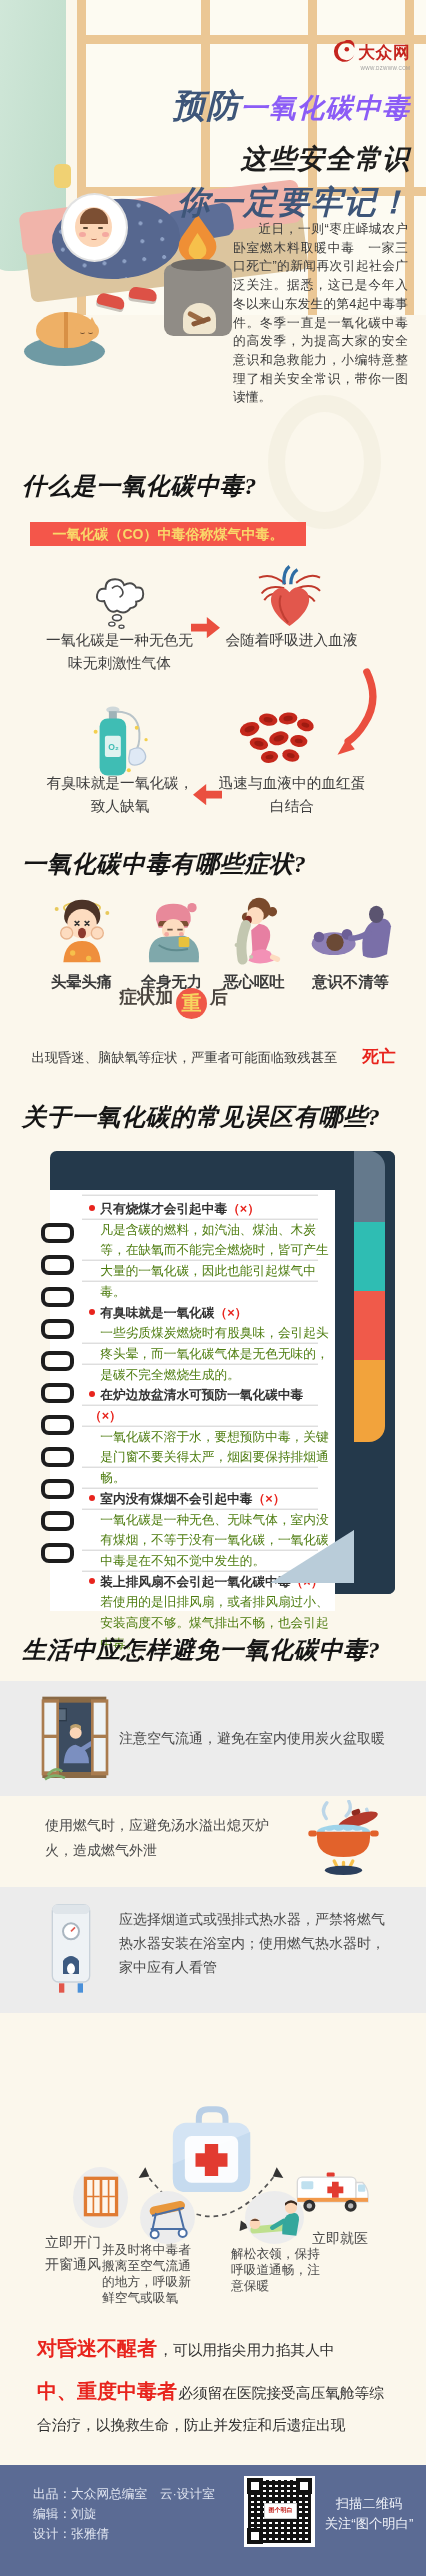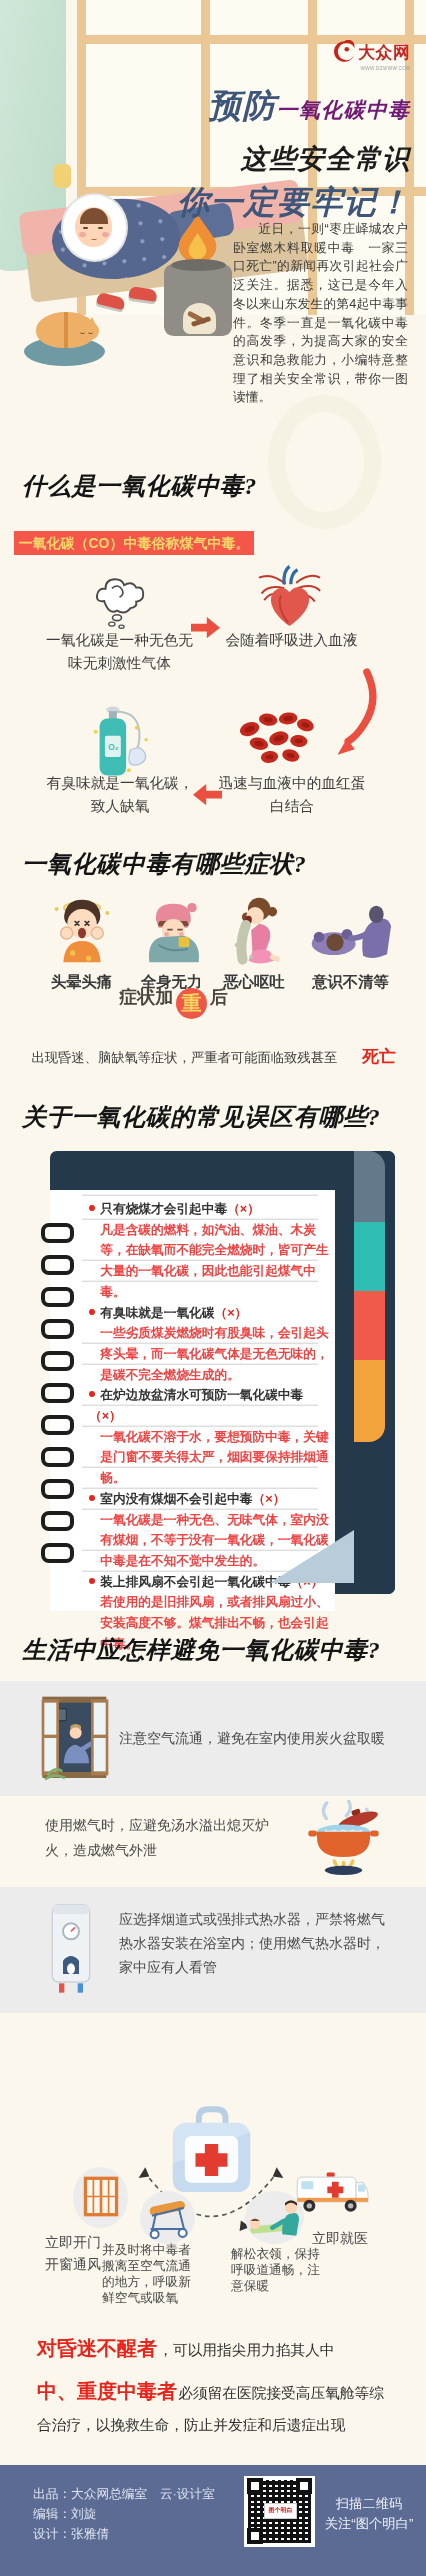--- a/index.html
+++ b/index.html
@@ -68,30 +68,30 @@
   
   .logo{position:absolute;right:16.7px;top:40px;width:80px;text-align:right;}
   .logo-row{display:flex;align-items:center;justify-content:flex-end;gap:2px;}
   .logo-chars{font-family:"Liberation Serif","DejaVu Serif",serif;font-weight:bold;font-size:16.7px;color:#c5251f;letter-spacing:0.7px;white-space:nowrap;}
   .logo-url{font-size:4.7px;color:#9a9a9a;letter-spacing:0.3px;margin-top:0.7px;}
   
   .title{position:absolute;right:16.7px;font-family:"Liberation Serif","DejaVu Serif",serif;
          font-style:italic;font-weight:bold;white-space:nowrap;letter-spacing:1.3px;}
   .t1{top:84px;}
   .t1 .accent{font-size:33px;color:#3e5679;}
-  .t1 .rest{font-size:21px;color:#701a75;}
+  .t1 .rest{font-size:27px;color:#8b5cf6;}
   .t2{top:141px;font-size:27px;color:#1d1d1d;}
   .t3{top:181px;font-size:32px;color:#3e5679;}
   .intro{position:absolute;left:233px;top:220px;width:175px;font-size:12.7px;line-height:18.7px;
          color:#3a3a3a;text-align:justify;text-indent:2em;}
 
   
   #sec-what{top:440px;height:408px;}
-  .banner{position:absolute;left:14px;top:82px;width:240px;height:24px;background:#f4564a;
-          color:#f9d869;font-size:14px;font-weight:bold;line-height:24px;text-align:center;margin-top:9px;}
+  .banner{position:absolute;left:30px;top:82px;width:276px;height:24px;background:#f4564a;
+          color:#f9d869;font-size:14px;font-weight:bold;line-height:24px;text-align:center;}
   .flow-text{position:absolute;font-size:14.7px;line-height:23px;color:#3e3e3e;text-align:center;}
   .ft1{left:45px;top:189px;width:149px;}
   .ft2{left:220px;top:189px;width:143px;}
   .ft3{left:40px;top:332px;width:160px;}
   .ft4{left:217px;top:332px;width:150px;}
   .fi-cloud{left:85px;top:125px;}
   .fi-heart{left:243px;top:124px;}
   .fi-tank{left:85px;top:261px;}
   .fi-cells{left:235px;top:269px;}
   .arrow-r{left:191px;top:177px;}
@@ -115,21 +115,21 @@
   .notebook{position:absolute;left:50px;top:53px;width:345px;height:443px;background:#24394b;border-radius:6.7px;}
   .paper{position:absolute;left:0;top:11.3px;width:285px;height:421px;background:#ffffff;margin-top:28px;}
   .ruling{position:absolute;left:32px;right:17.3px;top:0;bottom:4px;
           background:repeating-linear-gradient(to bottom,transparent 0,transparent 20px,#cfcfcf 20px,#cfcfcf 20.7px);
           background-position:0 8.7px;}
   .myth-list{position:absolute;left:39px;top:8.7px;width:241px;font-size:12.7px;line-height:20.7px;}
   .myth-q{color:#333;font-weight:bold;}
   .bullet-icon{display:inline-block;width:6px;height:6px;background:#e8241d;border-radius:50%;
                margin-right:5.3px;vertical-align:2px;}
   .x-mark{color:#e8241d;font-weight:bold;}
-  .myth-a{color:#ef4444;padding-left:11.3px;font-weight:bold;}
+  .myth-a{color:#4d7c0f;padding-left:11.3px;font-weight:normal;}
   .rings{position:absolute;left:-8.7px;top:33px;width:43px;}
   .ring{position:relative;width:25px;height:12px;border:4px solid #1d1d1d;border-radius:8px;
         margin-bottom:12px;background:transparent;}
   .ring::after{content:"";position:absolute;right:-11.3px;top:-2.7px;width:17.3px;height:17.3px;background:#8a7160;
                border-radius:50%;z-index:-1;box-shadow:1.3px 2px 0 rgba(0,0,0,.15);}
   .strip{position:absolute;right:0;top:0;width:41px;height:443px;background:#24394b;
          border-radius:0 6.7px 6.7px 0;overflow:hidden;}
   .strip-inner{position:absolute;left:0;top:0;width:31px;height:291px;border-radius:0 16px 16px 0;overflow:hidden;}
   .sb{width:31px;}
   .sb0{height:71px;background:#64798c;}

